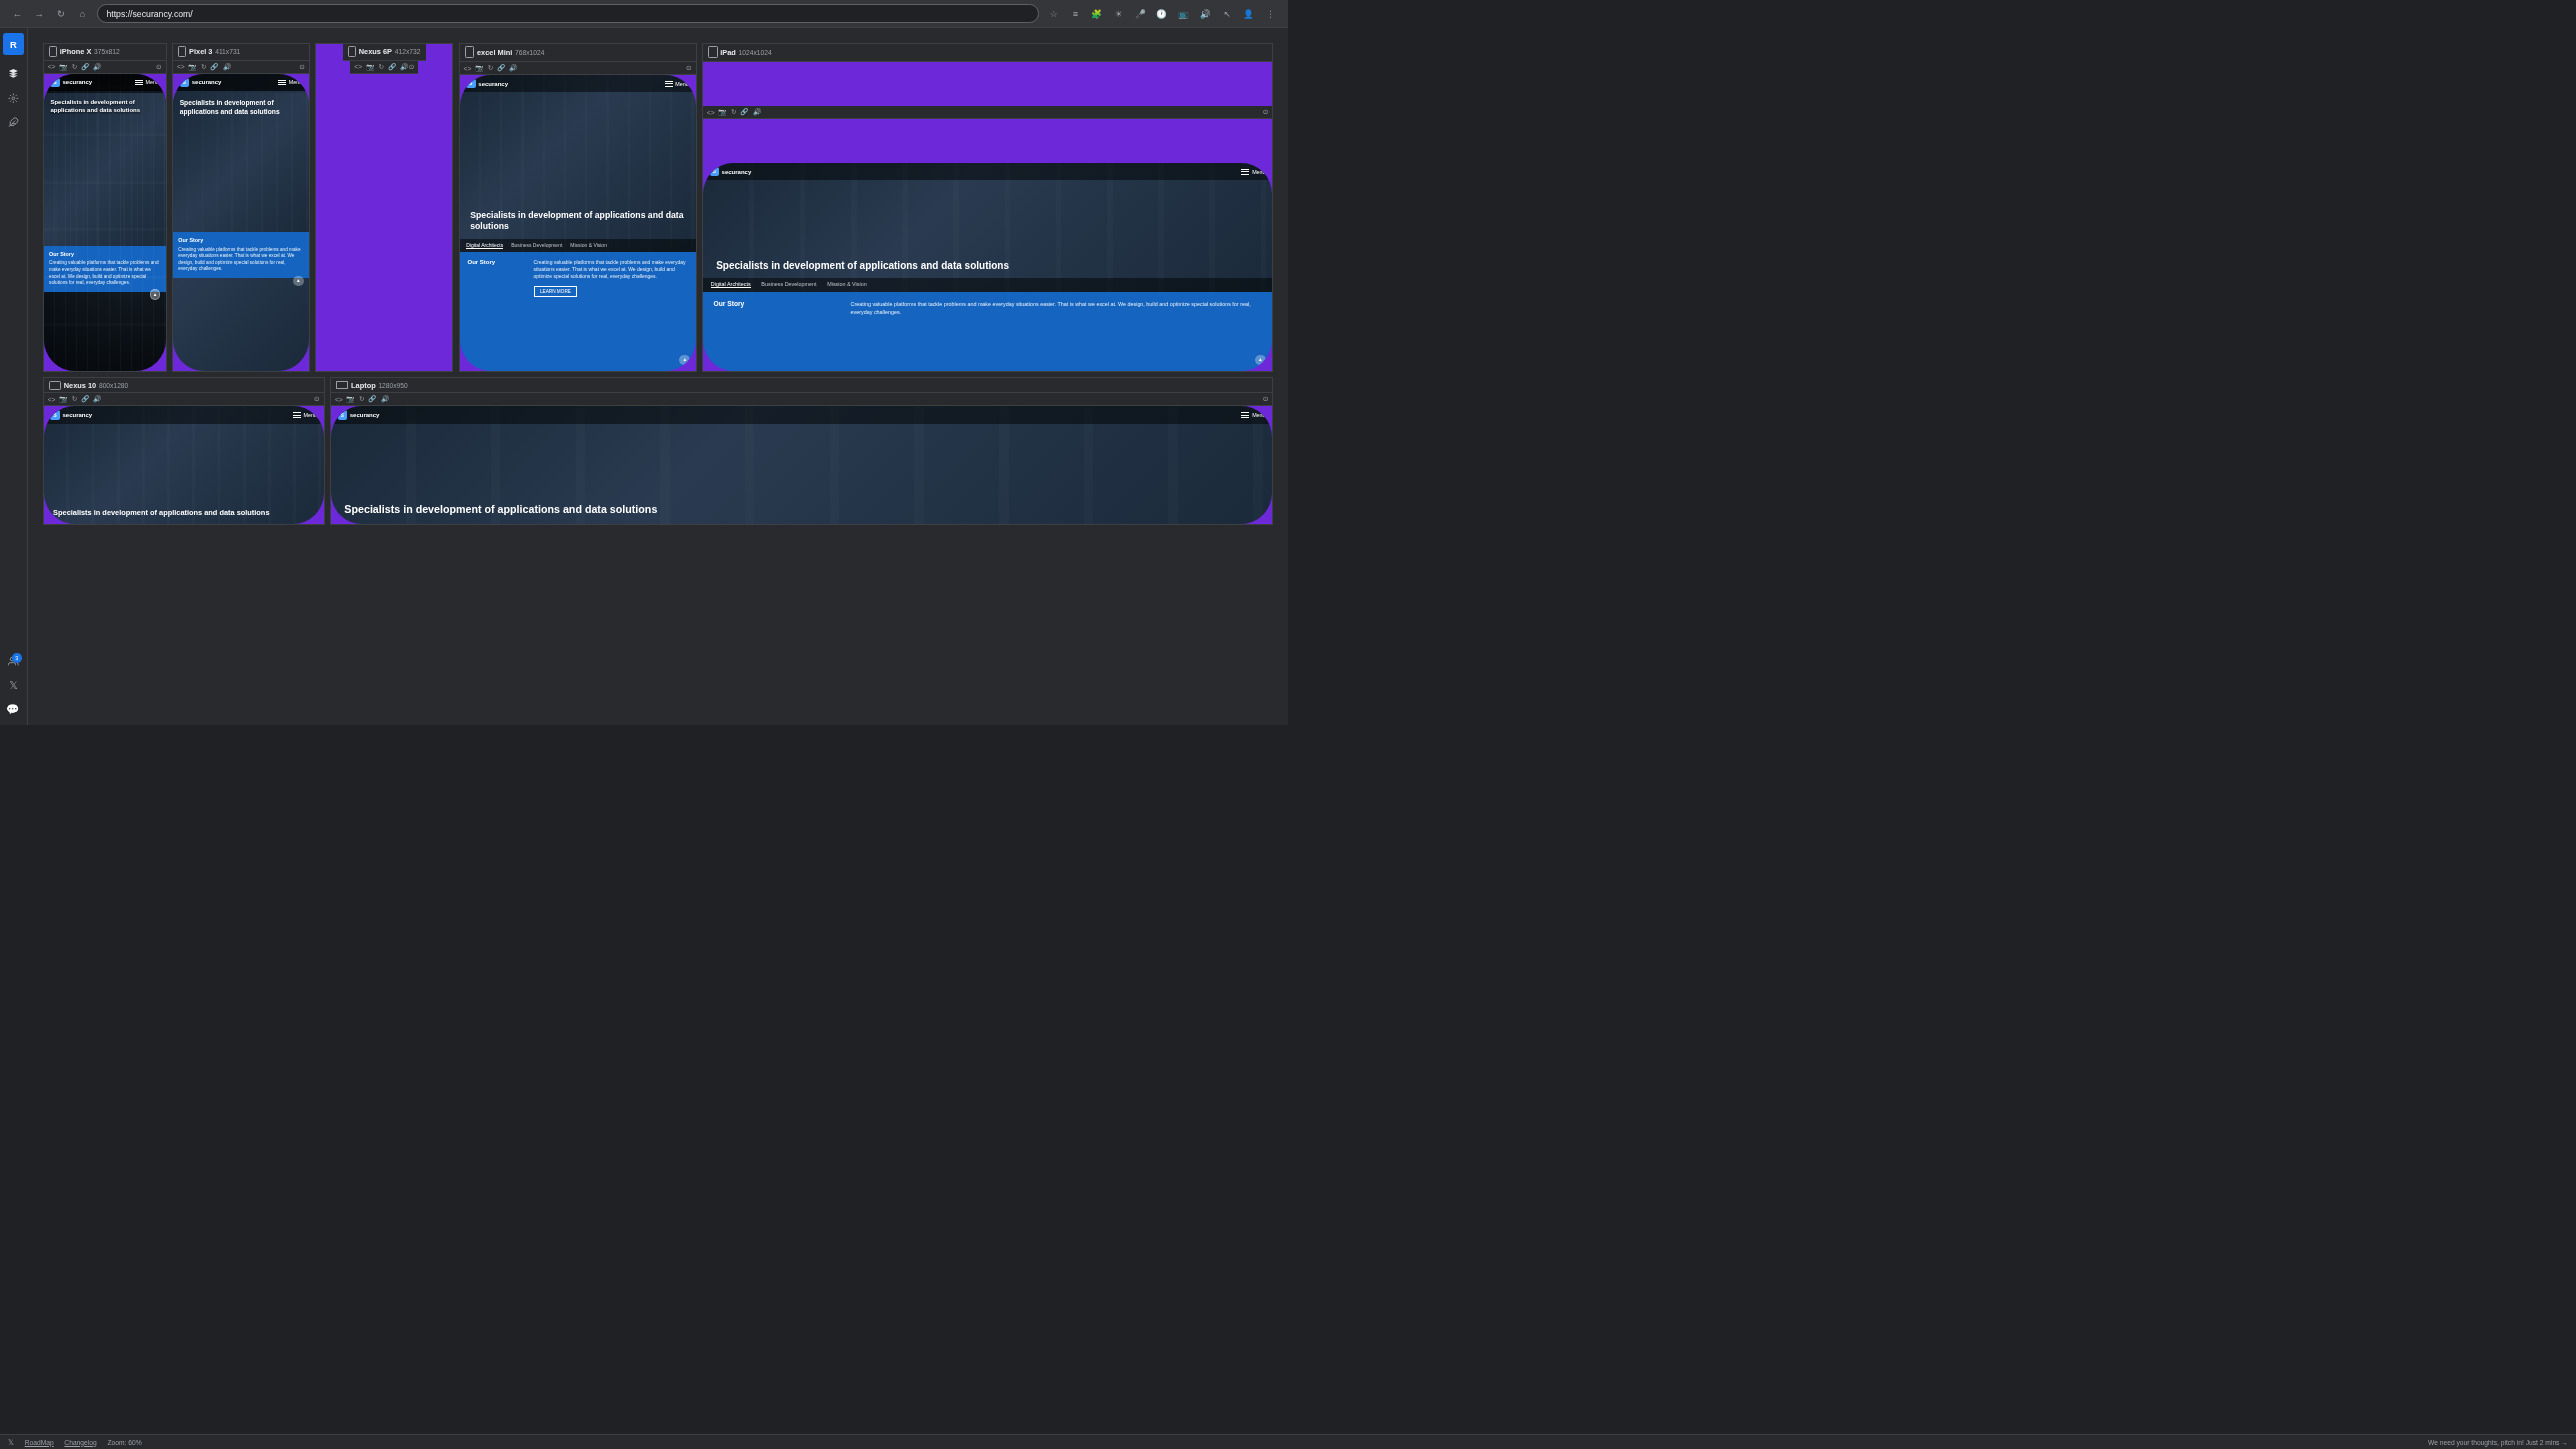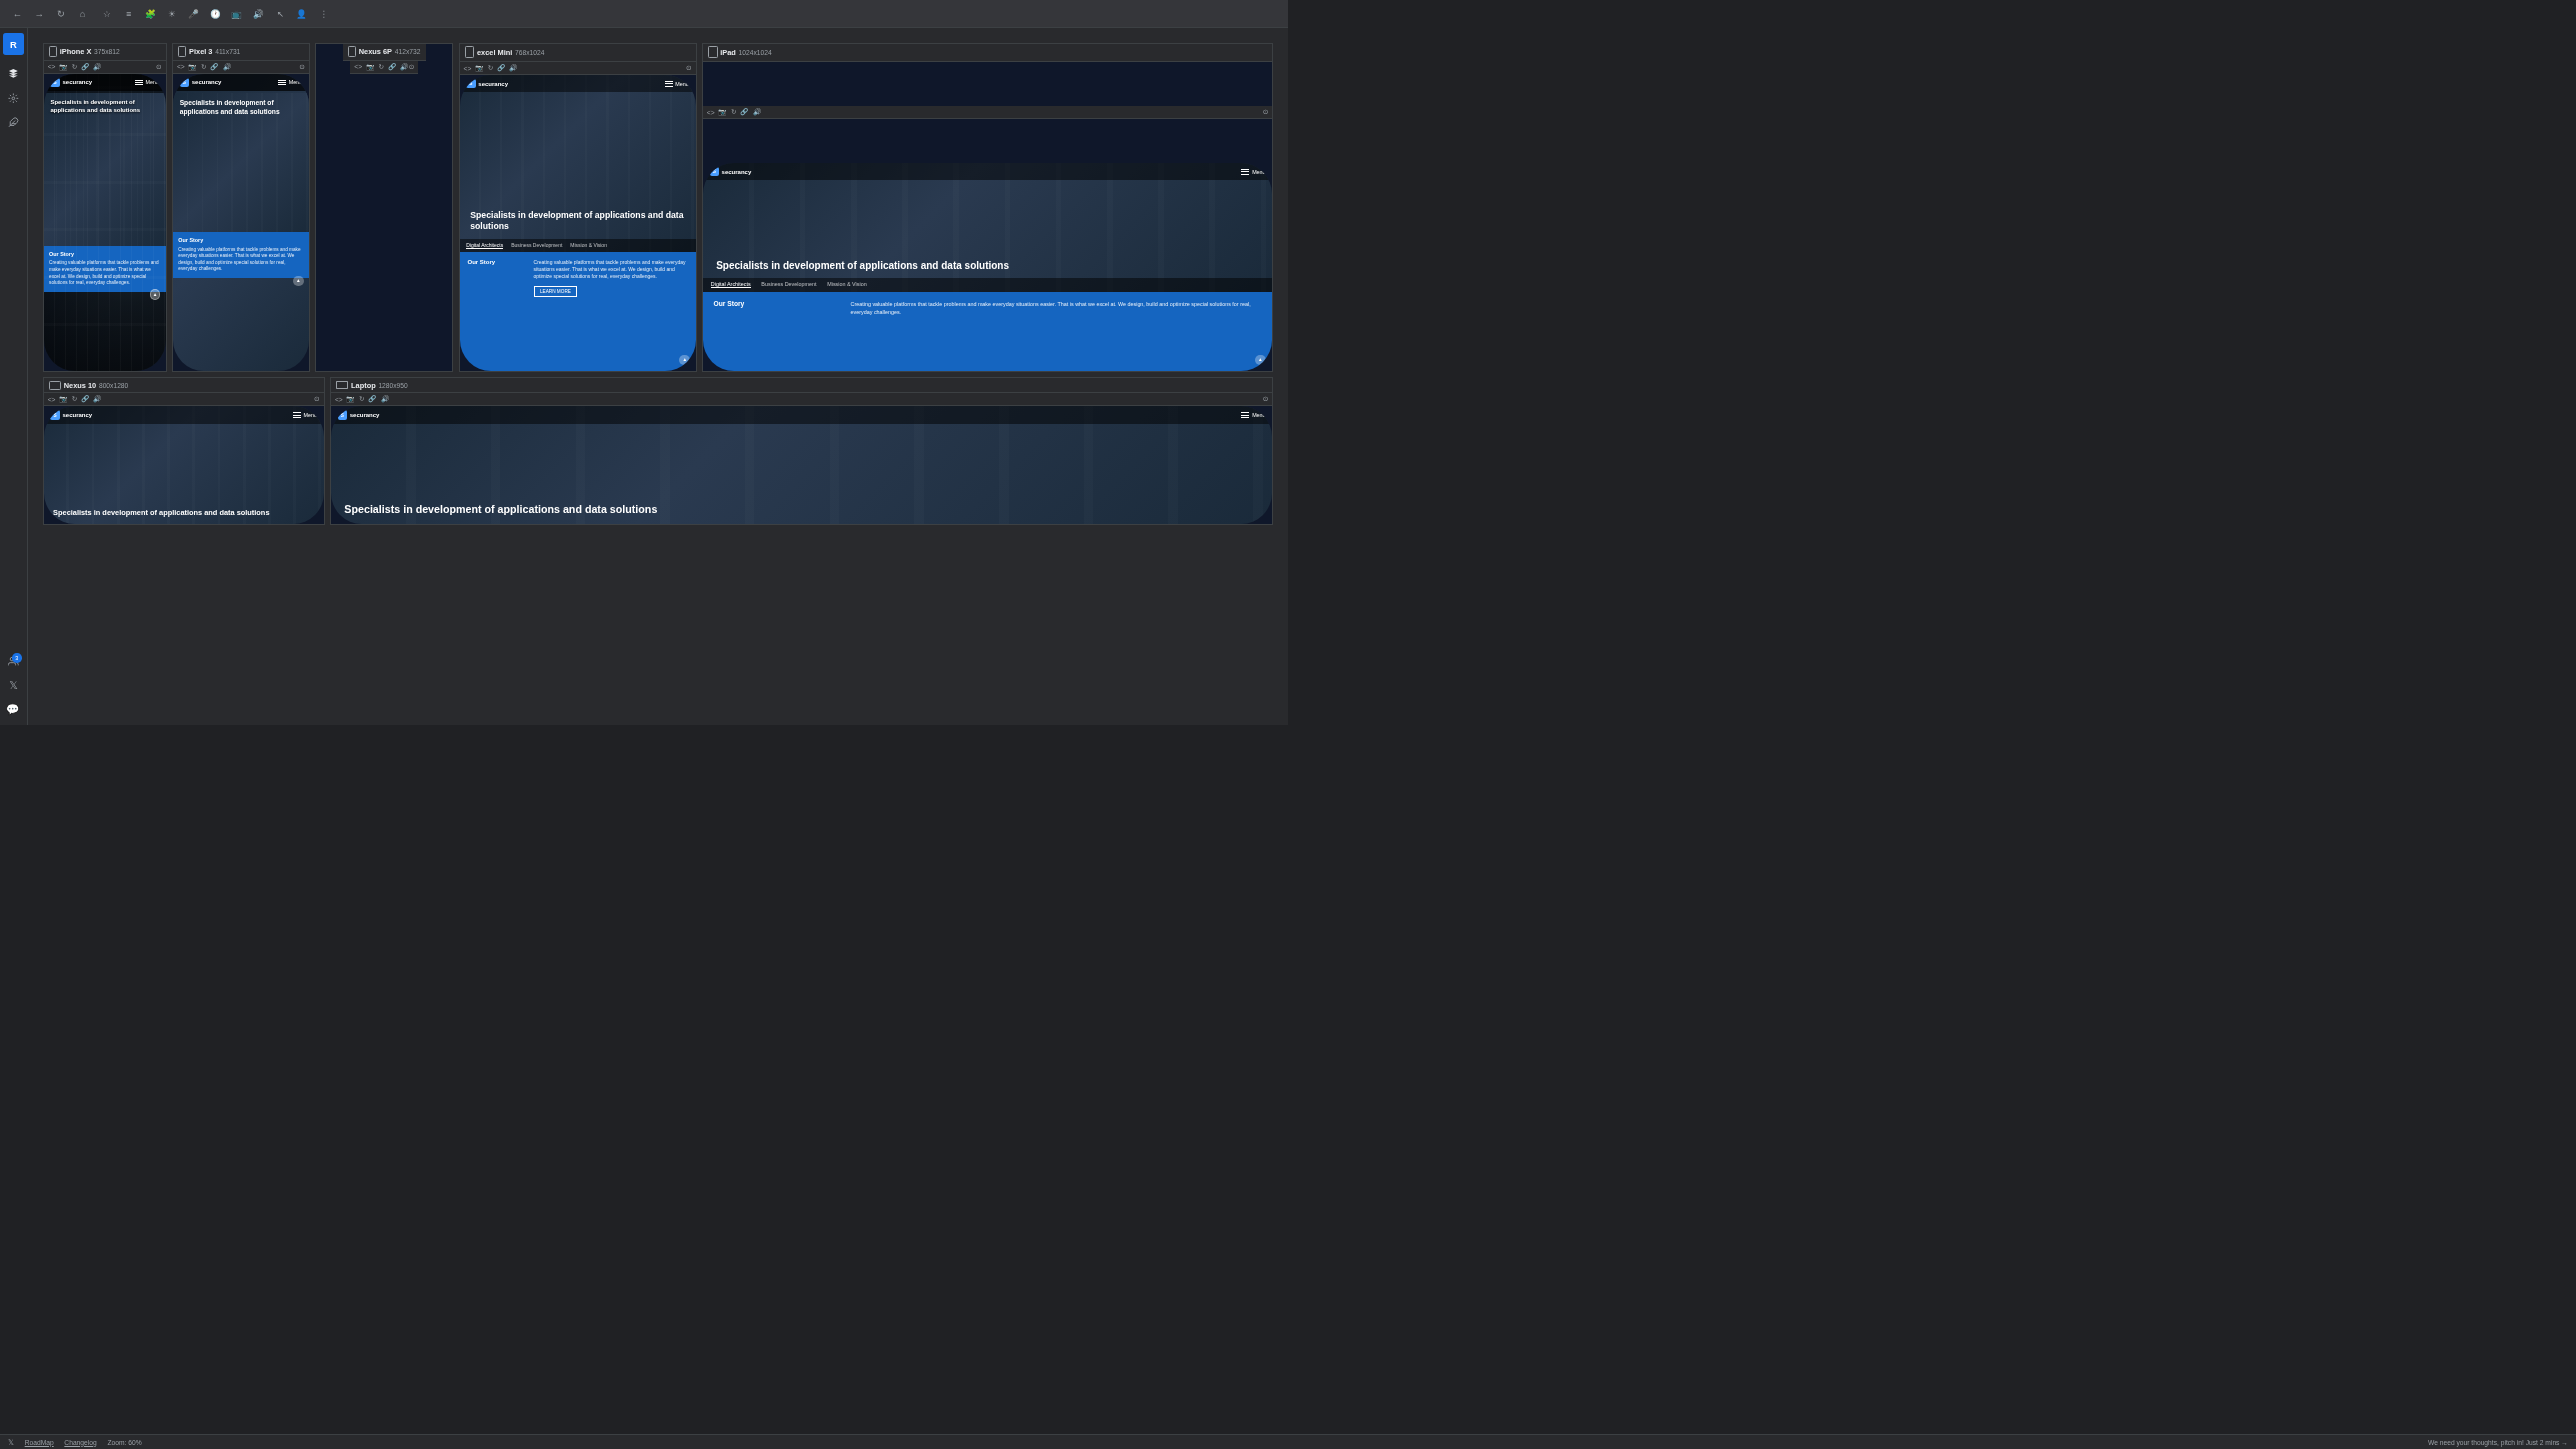--- a/index.html
+++ b/index.html
@@ -149,21 +149,21 @@
     
     .main-content {
       flex: 1;
       background: #292a2d;
       overflow: hidden;
       padding: 13.4px;
     }
 
     .device-panel {
       border: 0.7px solid #3c4043;
-      background: #0f172a;
+      background: #6d28d9;
       display: flex;
       flex-direction: column;
       overflow: hidden;
       margin: 1.3px;
     }
 
     .device-header {
       display: flex;
       align-items: center;
       justify-content: space-between;
@@ -374,20 +374,23 @@
 </head>
 <body>
 
 <div class="browser-chrome">
   <div class="browser-toolbar">
     <div class="nav-buttons">
       <button class="nav-btn">←</button>
       <button class="nav-btn">→</button>
       <button class="nav-btn">↻</button>
       <button class="nav-btn">⌂</button>
+    </div>
+    <div class="address-bar">
+      <span class="address-text">https://securancy.com/</span>
     </div>
     <div class="toolbar-icons">
       <button class="toolbar-icon-btn">☆</button>
       <button class="toolbar-icon-btn">≡</button>
       <button class="toolbar-icon-btn">🧩</button>
       <button class="toolbar-icon-btn">☀</button>
       <button class="toolbar-icon-btn">🎤</button>
       <button class="toolbar-icon-btn">🕐</button>
       <button class="toolbar-icon-btn">📺</button>
       <button class="toolbar-icon-btn">🔊</button>

